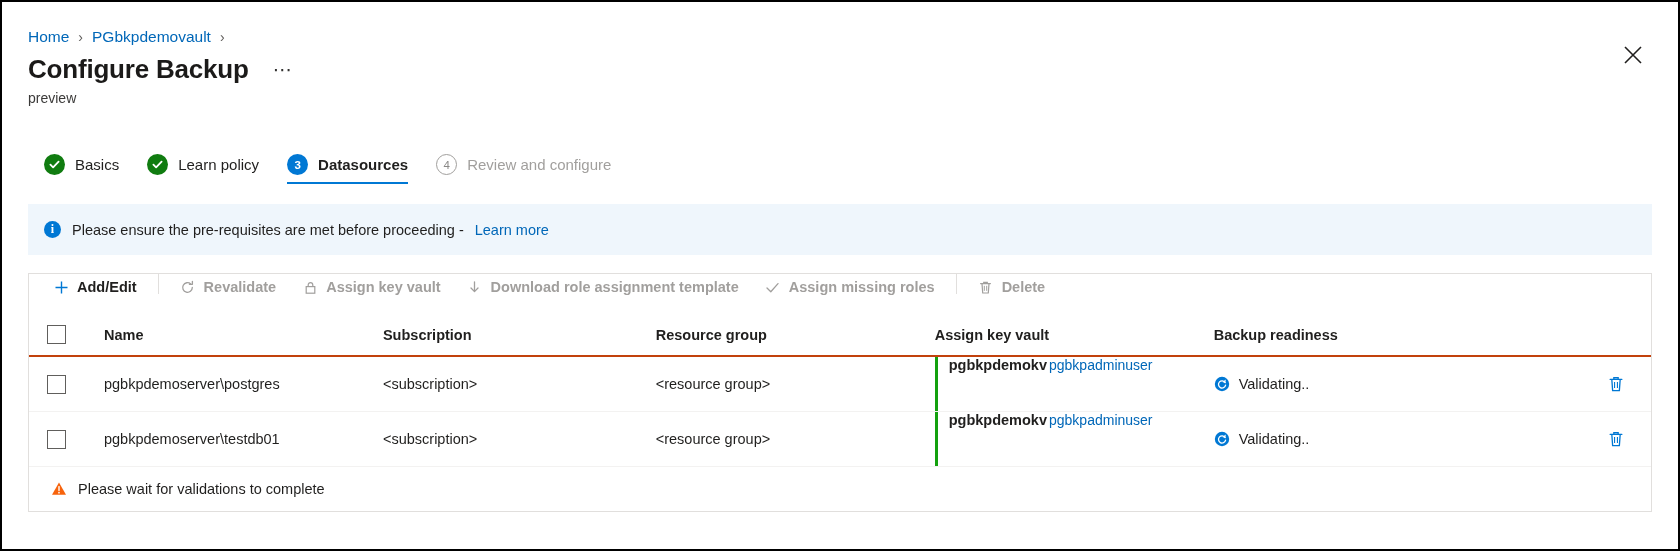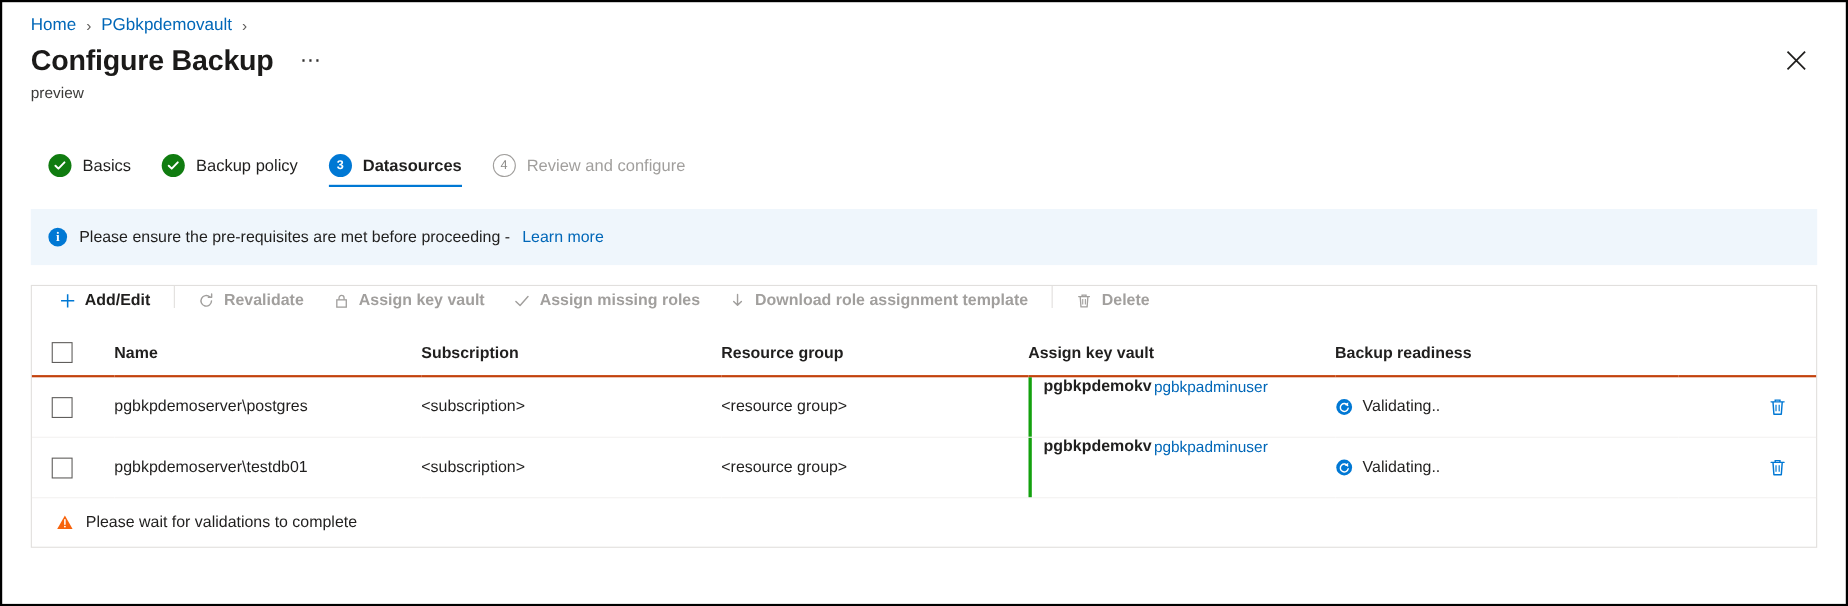--- a/index.html
+++ b/index.html
@@ -19,21 +19,21 @@
     position: absolute;
     inset: 0;
     border: 2px solid #000000;
     box-sizing: border-box;
     background: #ffffff;
     overflow: hidden;
   }
   .inner {
     position: absolute;
     left: 0; top: 0; right: 0; bottom: 0;
-    padding: 3px 26px;
+    padding: 17px 26px;
     box-sizing: border-box;
   }
 
   
   .breadcrumb {
     display: flex;
     align-items: center;
     gap: 9px;
     padding-top: 9px;
     font-size: 15.5px;
@@ -334,21 +334,21 @@
         </span>
         <span class="step-label">Basics</span>
       </div>
 
       <div class="step">
         <span class="step-badge done">
           <svg width="13" height="13" viewBox="0 0 13 13" aria-hidden="true">
             <path d="M2.4 6.7 L5.1 9.3 L10.6 3.6" stroke="#ffffff" stroke-width="1.8" fill="none" stroke-linecap="round" stroke-linejoin="round"></path>
           </svg>
         </span>
-        <span class="step-label">Backup policy</span>
+        <span class="step-label">Learn policy</span>
       </div>
 
       <div class="step is-active">
         <span class="step-badge active">3</span>
         <span class="step-label">Datasources</span>
         <span class="step-underline"></span>
       </div>
 
       <div class="step is-disabled">
         <span class="step-badge todo">4</span>
@@ -393,33 +393,33 @@
               <rect x="3.2" y="6.6" width="8.6" height="6.6" stroke="currentColor" stroke-width="1.2" fill="none"></rect>
               <path d="M5.2 6.6 V4.9 a2.3 2.3 0 0 1 4.6 0 V6.6" stroke="currentColor" stroke-width="1.2" fill="none"></path>
             </svg>
           </span>
           <span>Assign key vault</span>
         </div>
 
         <div class="tb-btn">
           <span class="tb-icon">
             <svg width="15" height="15" viewBox="0 0 15 15" aria-hidden="true">
+              <path d="M7.5 1.8 V11.4 M4 8 L7.5 11.6 L11 8" stroke="currentColor" stroke-width="1.3" fill="none" stroke-linecap="round" stroke-linejoin="round"></path>
+            </svg>
+          </span>
+          <span>Download role assignment template</span>
+        </div>
+
+        <div class="tb-btn">
+          <span class="tb-icon">
+            <svg width="15" height="15" viewBox="0 0 15 15" aria-hidden="true">
               <path d="M2 8 L5.8 11.8 L13 3.6" stroke="currentColor" stroke-width="1.3" fill="none" stroke-linecap="round" stroke-linejoin="round"></path>
             </svg>
           </span>
           <span>Assign missing roles</span>
-        </div>
-
-        <div class="tb-btn">
-          <span class="tb-icon">
-            <svg width="15" height="15" viewBox="0 0 15 15" aria-hidden="true">
-              <path d="M7.5 1.8 V11.4 M4 8 L7.5 11.6 L11 8" stroke="currentColor" stroke-width="1.3" fill="none" stroke-linecap="round" stroke-linejoin="round"></path>
-            </svg>
-          </span>
-          <span>Download role assignment template</span>
         </div>
 
         <div class="tb-sep"></div>
 
         <div class="tb-btn">
           <span class="tb-icon">
             <svg width="15" height="15" viewBox="0 0 15 15" aria-hidden="true">
               <path d="M2.6 3.6 H12.4" stroke="currentColor" stroke-width="1.2" fill="none" stroke-linecap="round"></path>
               <path d="M5.7 3.6 V2.3 H9.3 V3.6" stroke="currentColor" stroke-width="1.2" fill="none"></path>
               <path d="M4 3.6 L4.7 13 H10.3 L11 3.6" stroke="currentColor" stroke-width="1.2" fill="none" stroke-linejoin="round"></path>

